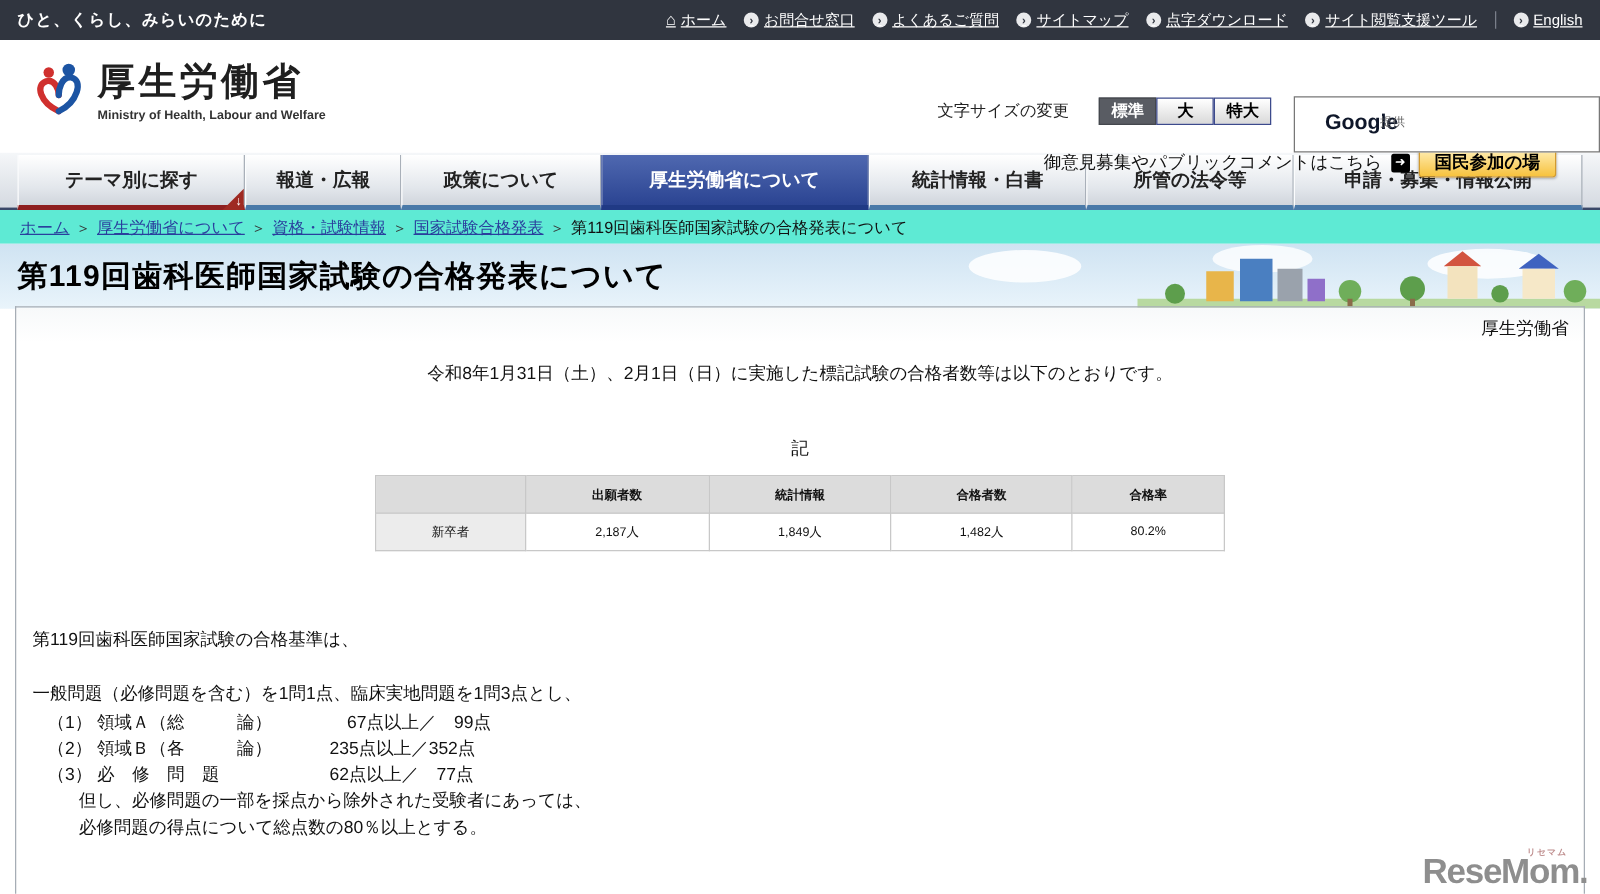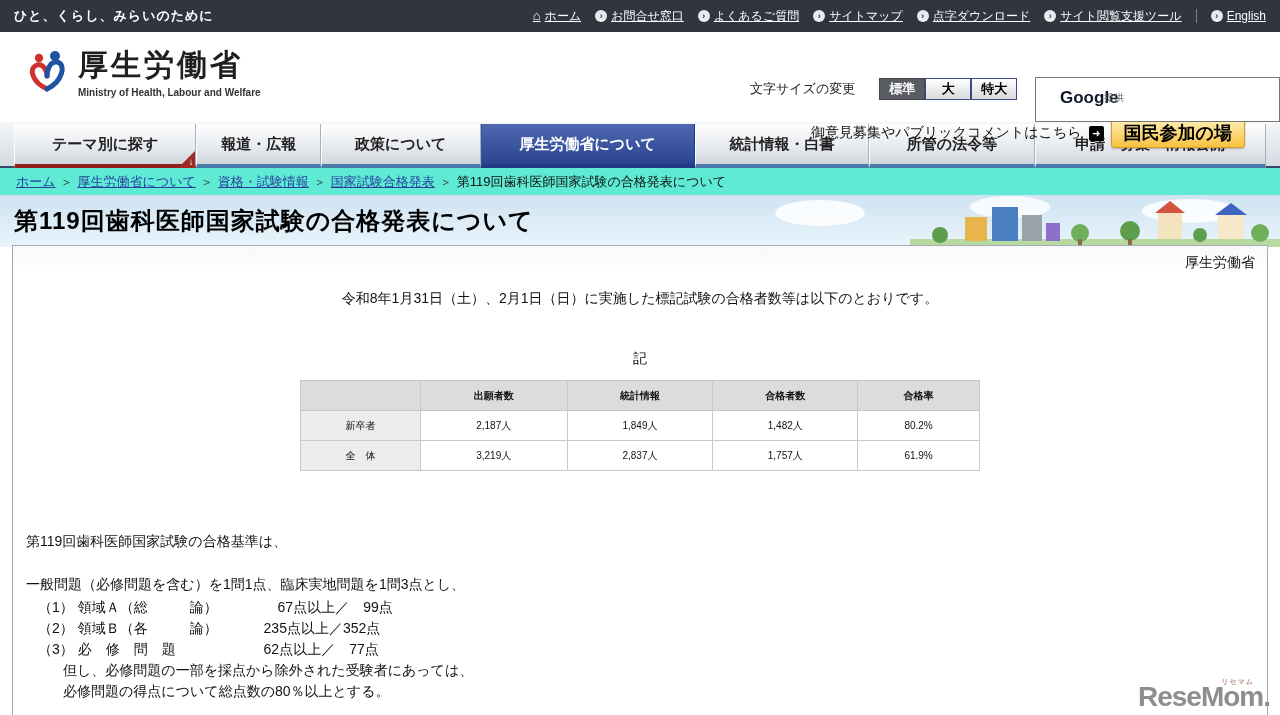--- a/index.html
+++ b/index.html
@@ -35,21 +35,21 @@
     background:#fff; border:1px solid #777; z-index:2; }
   .searchbox .g-brand { position:absolute; left:24px; top:10px; font-size:17px; font-weight:bold;
     color:#0f172a; letter-spacing:0; }
   .searchbox .g-suffix { position:absolute; left:68px; top:13px; font-size:10px; color:#666;text-align:center; }
   .commentrow { position:absolute; top:86px; right:35px; display:flex; align-items:center;
     gap:7px; z-index:1; }
   .commentrow .c-text { font-size:14px; color:#111; }
   .c-arrow { width:15px; height:15px; background:#000; border-radius:2px; color:#fff;
     font-size:10px; line-height:15px; text-align:center; z-index:3; }
   .c-btn { background:linear-gradient(#ffefb8,#f7c23e); border:1px solid #d29a2f;
-    border-radius:3px; padding:2px 12px; font-size:18px; font-weight:bold; color:#000;
+    border-radius:3px; padding:2px 12px; font-size:14px; font-weight:bold; color:#000;
     z-index:3; position:relative; cursor:pointer; box-shadow:0 1px 2px rgba(0,0,0,.25); }
 
   
   .nav { height:46px; background:linear-gradient(#f5f7f9,#d5dae1);
     border-bottom:2px solid #3a4868; display:flex; padding:2px 14px 0 14px; }
   .tab { height:44px; display:flex; align-items:center; justify-content:center;
     font-size:15px; font-weight:bold; color:#222; position:relative; cursor:pointer;
     background:linear-gradient(180deg,#ffffff,#e3e7ec 65%,#d0d5dc);
     border-left:1px solid #fcfdfe; border-right:1px solid #a9b0b9;
     border-bottom:4px solid #4979a8; }
@@ -258,27 +258,20 @@
       </tr>
     </thead>
     <tbody>
       <tr>
         <td class="rowlabel">新卒者</td>
         <td>2,187人</td>
         <td>1,849人</td>
         <td>1,482人</td>
         <td>80.2%</td>
       </tr>
-      <tr>
-        <td class="rowlabel">全　体</td>
-        <td>3,219人</td>
-        <td>2,837人</td>
-        <td>1,757人</td>
-        <td>61.9%</td>
-      </tr>
     </tbody>
   </table>
 
   <div class="criteria">
     <div class="c-line1">第119回歯科医師国家試験の合格基準は、</div>
     <div class="c-line2">一般問題（必修問題を含む）を1問1点、臨床実地問題を1問3点とし、</div>
     <div class="c-items">
       <div class="c-item">（1） 領域Ａ（総　　　論）　　　　 67点以上／　99点</div>
       <div class="c-item">（2） 領域Ｂ（各　　　論）　　　 235点以上／352点</div>
       <div class="c-item">（3） 必　修　問　題　　　　　　 62点以上／　77点</div>

